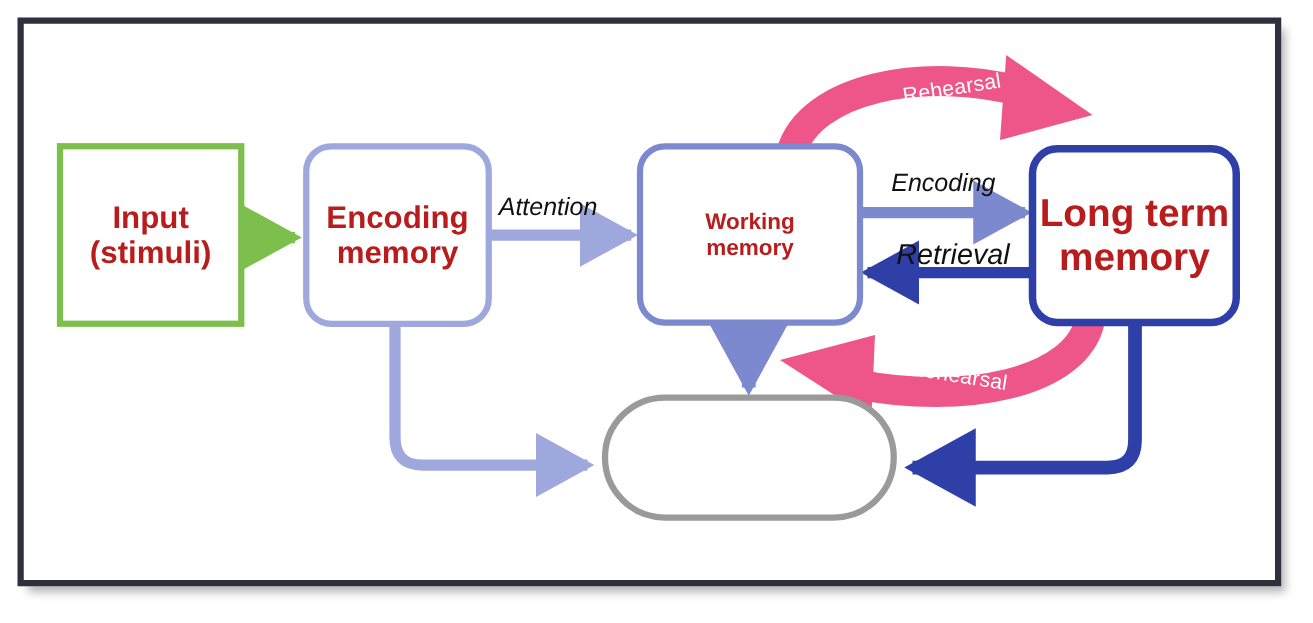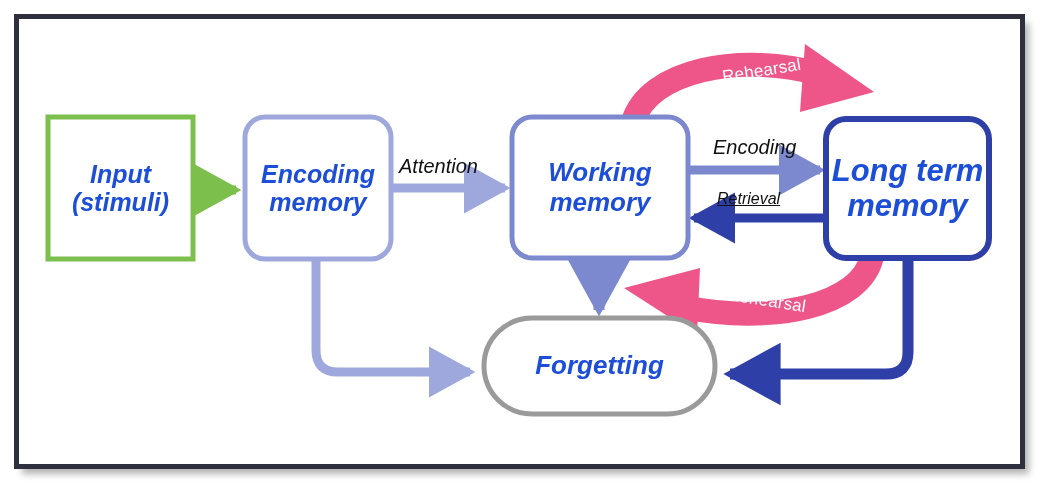--- a/index.html
+++ b/index.html
@@ -35,23 +35,22 @@
     top: 0;
     width: 1050px;
     height: 498px;
   }
   .node-label {
     position: absolute;
     display: flex;
     align-items: center;
     justify-content: center;
     text-align: center;
-    font-style: italic;
     font-weight: bold;
-    color: #1d4ed8;
+    color: #b91c1c;
     line-height: 1.12;
     pointer-events: none;
     white-space: pre-line;
   }
   .edge-label {
     position: absolute;
     font-style: italic;
     font-weight: normal;
     color: #101010;
     white-space: nowrap;
@@ -138,31 +137,30 @@
     <rect x="484" y="318" width="231" height="96" rx="48" ry="48" fill="#ffffff" stroke="#9A9A9A" stroke-width="5"></rect>
 
   </svg>
 
   <div class="node-label" style="left:48px; top:117px; width:145px; height:142px; font-size:25px;">Input
 (stimuli)</div>
 
   <div class="node-label" style="left:245px; top:117px; width:146px; height:142px; font-size:25px;">Encoding
 memory</div>
 
-  <div class="node-label" style="left:512px; top:117px; width:176px; height:141px; font-size:26px;">Working
+  <div class="node-label" style="left:512px; top:117px; width:176px; height:141px; font-size:18px;">Working
 memory</div>
 
   <div class="node-label" style="left:826px; top:119px; width:163px; height:139px; font-size:31px;">Long term
 memory</div>
 
-  <div class="node-label" style="left:484px; top:318px; width:231px; height:96px; font-size:26px;">Forgetting</div>
 
   <div class="edge-label" style="left:399px; top:155px; font-size:20px;text-align:right;">Attention</div>
 
   <div class="edge-label" style="left:713px; top:136px; font-size:20px;">Encoding</div>
 
-  <div class="edge-label" style="left:717px; top:190px; font-size:16px;text-decoration:underline;">Retrieval</div>
+  <div class="edge-label" style="left:717px; top:190px; font-size:23px;">Retrieval</div>
 
   <div class="arc-label" style="left:722px; top:61px; font-size:17px; transform:rotate(-9deg);">Rehearsal</div>
 
   <div class="arc-label" style="left:727px; top:291px; font-size:17px; transform:rotate(9deg);">Rehearsal</div>
 
 </div>
 
 </body></html>

